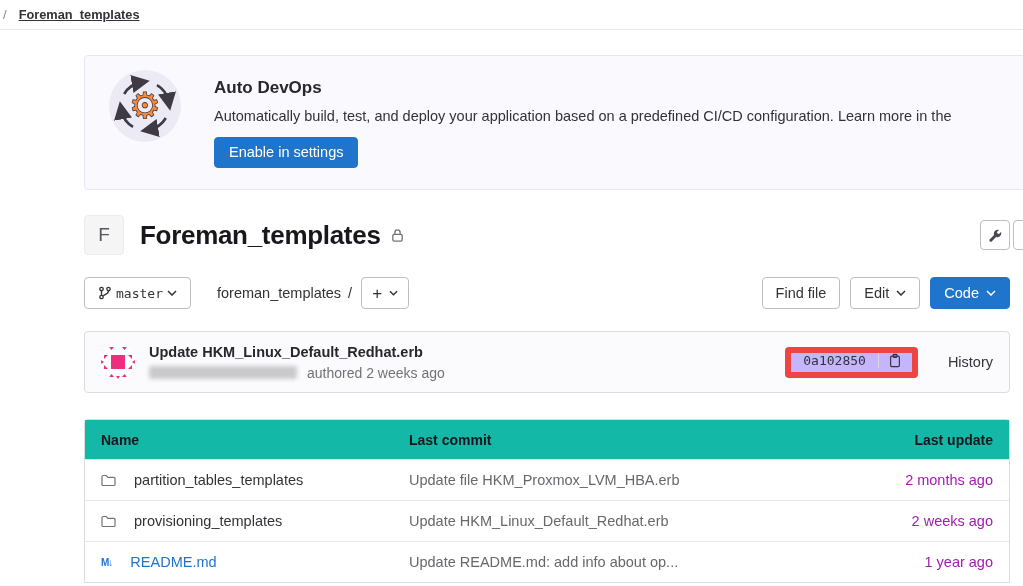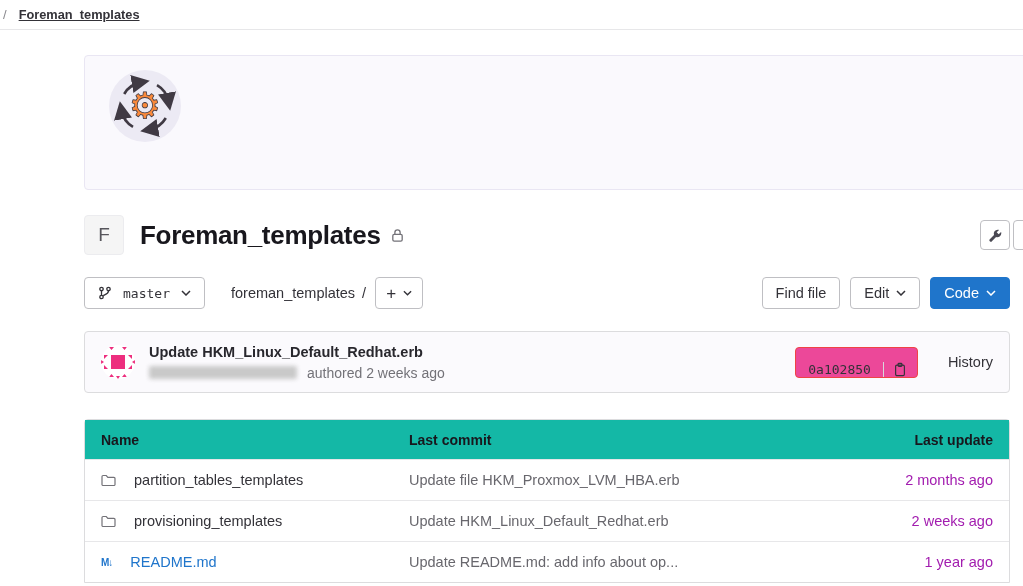--- a/index.html
+++ b/index.html
@@ -50,21 +50,21 @@
   }
   .icon-btn.partial{ position:absolute; left:1013px; top:220px; }
 
   
   .file-nav{ display:flex; align-items:center; margin-top:22px; width:926px; }
   .btn{
     height:32px; background:#fff; border:1px solid #bfbfc3; border-radius:4px;
     font-size:14.5px; color:#333238; display:inline-flex; align-items:center;
     padding:0 13px; gap:7px; cursor:pointer; font-family:inherit;
   }
-  .branch-btn{ gap:11px; }
+  .branch-btn{ gap:4px; }
   .mono{ font-family:"DejaVu Sans Mono", monospace; font-size:13px; }
   .path{ margin-left:26px; font-size:14.5px; color:#333238; }
   .path-sep{ margin:0 9px 0 7px; color:#333238; }
   .plus-btn{ padding:0 10px; }
   .plus-glyph{ font-size:17px; color:#333238; line-height:1; }
   .nav-actions{ margin-left:auto; display:flex; gap:10px; }
   .btn.code{ background:#1f75cb; border-color:#1f75cb; color:#fff; }
   .chev{ display:inline-flex; }
 
   
@@ -73,21 +73,21 @@
     border:1px solid #dcdcde; border-radius:4px;
     display:flex; align-items:center; padding:0 16px;
   }
   .commit-avatar{ width:34px; height:34px; flex:0 0 34px; }
   .commit-main{ margin-left:14px; }
   .commit-msg{ font-size:14.5px; font-weight:bold; color:#28272d; text-decoration:none; display:block; }
   .commit-meta{ display:flex; align-items:center; margin-top:5px; }
   .author-blur{ width:148px; height:13px; background:#c9c9c9; filter:blur(2px); border-radius:2px; margin-right:10px; }
   .authored{ font-size:14px; color:#737278; }
   .commit-right{ margin-left:auto; display:flex; align-items:center; }
-  .sha-box{ display:flex; align-items:flex-end; border:1px solid #ef4444; border-radius:4px; background:#ec4899; height:31px; }
+  .sha-box{ display:flex; align-items:flex-start; border:6px solid #ef4444; border-radius:4px; background:#c4b5fd; height:31px; }
   .sha-text{ display:flex; align-items:center; padding:0 12px; font-family:"DejaVu Sans Mono", monospace; font-size:13px; color:#333238; }
   .sha-copy{ display:flex; align-items:center; justify-content:center; width:34px; border-left:1px solid #d8d7db; cursor:pointer; }
   .history-btn{ background:none; border:none; font-family:inherit; font-size:14.5px; color:#333238; margin-left:30px; cursor:pointer; }
 
   
   .tree-table{
     margin-top:26px; width:926px; border:1px solid #dcdcde; border-radius:4px 4px 0 0;
     border-collapse:separate; border-spacing:0; font-size:14.5px;
   }
   .tree-table th{
@@ -125,20 +125,27 @@
         </defs>
         <circle cx="36" cy="36" r="36" fill="#eceaf4"></circle>
         <g fill="none" stroke="#403a44" stroke-width="2.6">
           <path d="M 48 15.2 A 24 24 0 0 1 59.6 31.8" marker-end="url(#ah)"></path>
           <path d="M 48 15.2 A 24 24 0 0 1 59.6 31.8" transform="rotate(90 36 36)" marker-end="url(#ah)"></path>
           <path d="M 48 15.2 A 24 24 0 0 1 59.6 31.8" transform="rotate(180 36 36)" marker-end="url(#ah)"></path>
           <path d="M 48 15.2 A 24 24 0 0 1 59.6 31.8" transform="rotate(270 36 36)" marker-end="url(#ah)"></path>
         </g>
         <text x="36" y="48" text-anchor="middle" font-size="36" fill="#fb8a3c" stroke="#403a44" stroke-width="0.8">⚙</text>
       </svg>
+      <div class="banner-body">
+        <div class="banner-title">Auto DevOps</div>
+        <div class="banner-desc">
+          <span>Automatically build, test, and deploy your application based on a predefined CI/CD configuration. Learn more in the </span>
+        </div>
+        <button class="btn-primary">Enable in settings</button>
+      </div>
     </div>
 
     <div class="project-head">
       <div class="project-avatar">F</div>
       <h1 class="project-title">Foreman_templates</h1>
       <span class="lock-icon">
         <svg width="15" height="15" viewBox="0 0 16 16" fill="none" stroke="#737278" stroke-width="1.4">
           <rect x="3" y="6.7" width="10" height="7.3" rx="1.5"></rect>
           <path d="M5.2 6.7 V4.8 a2.8 2.8 0 0 1 5.6 0 V6.7"></path>
         </svg>

